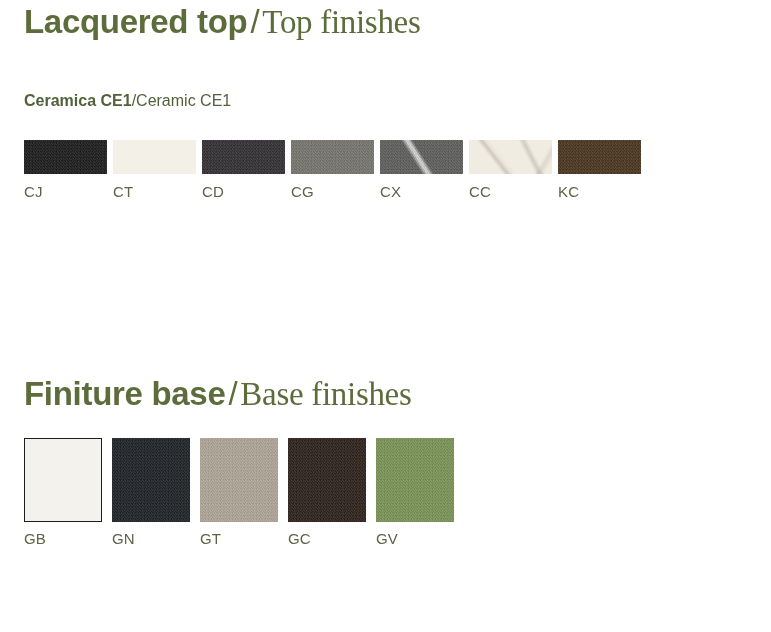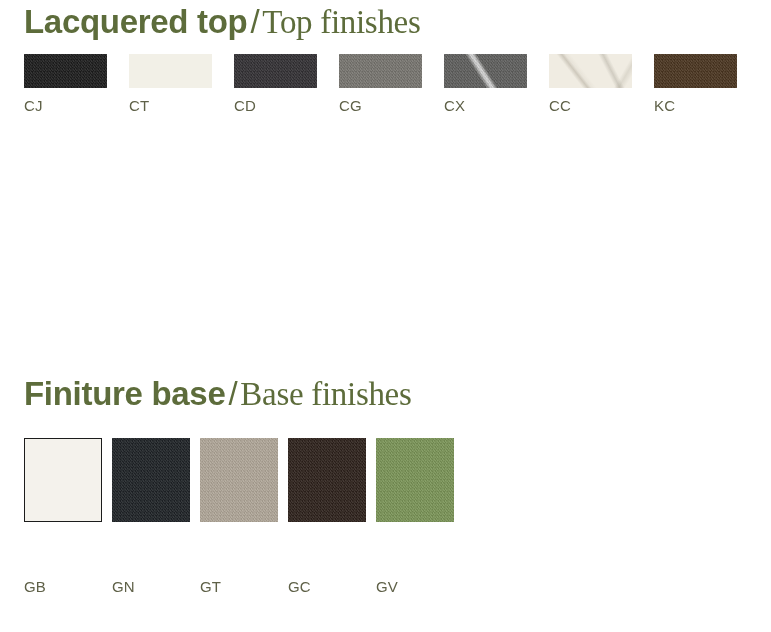--- a/index.html
+++ b/index.html
@@ -69,21 +69,21 @@
     font-weight: 400;
     letter-spacing: 0.2px;
   }
 
   
   #top-swatches .swatch-cell { width: 89px; }
   #top-swatches .swatch-chip { width: 83px; height: 34px; }
   #top-swatches .swatch-code { margin-top: 9px; }
 
   
-  #base-swatches .swatch-cell { width: 88px; gap: 48px; }
+  #base-swatches .swatch-cell { width: 88px; }
   #base-swatches .swatch-chip { width: 78px; height: 84px; }
   #base-swatches .swatch-code { margin-top: 8px; }
 
   
   .grain::after {
     content: "";
     position: absolute;
     inset: 0;
     pointer-events: none;
     opacity: .5;
@@ -127,22 +127,25 @@
   .bordered { box-shadow: inset 0 0 0 1px #1c1c1c; }
 </style>
 </head>
 <body>
 
 <div class="section" id="section-top">
   <h1 class="section-heading">
     <span class="it">Lacquered top</span><span class="sep">/</span><span class="en">Top finishes</span>
   </h1>
 
-
-  <div class="swatch-row" id="top-swatches" style="margin-top:10px;gap:16px;">
+  <div class="material-title" style="margin-top:47px;">
+    <span class="mt-it">Ceramica CE1</span><span class="mt-sep">/</span><span class="mt-en">Ceramic CE1</span>
+  </div>
+
+  <div class="swatch-row" id="top-swatches" style="margin-top:29px;">
     <div class="swatch-cell">
       <div class="swatch-chip grain" style="background-color:#1d1d1d;"></div>
       <div class="swatch-code">CJ</div>
     </div>
     <div class="swatch-cell">
       <div class="swatch-chip" style="background-color:#f2f0e7;"></div>
       <div class="swatch-code">CT</div>
     </div>
     <div class="swatch-cell">
       <div class="swatch-chip grain" style="background-color:#333134;"></div>

